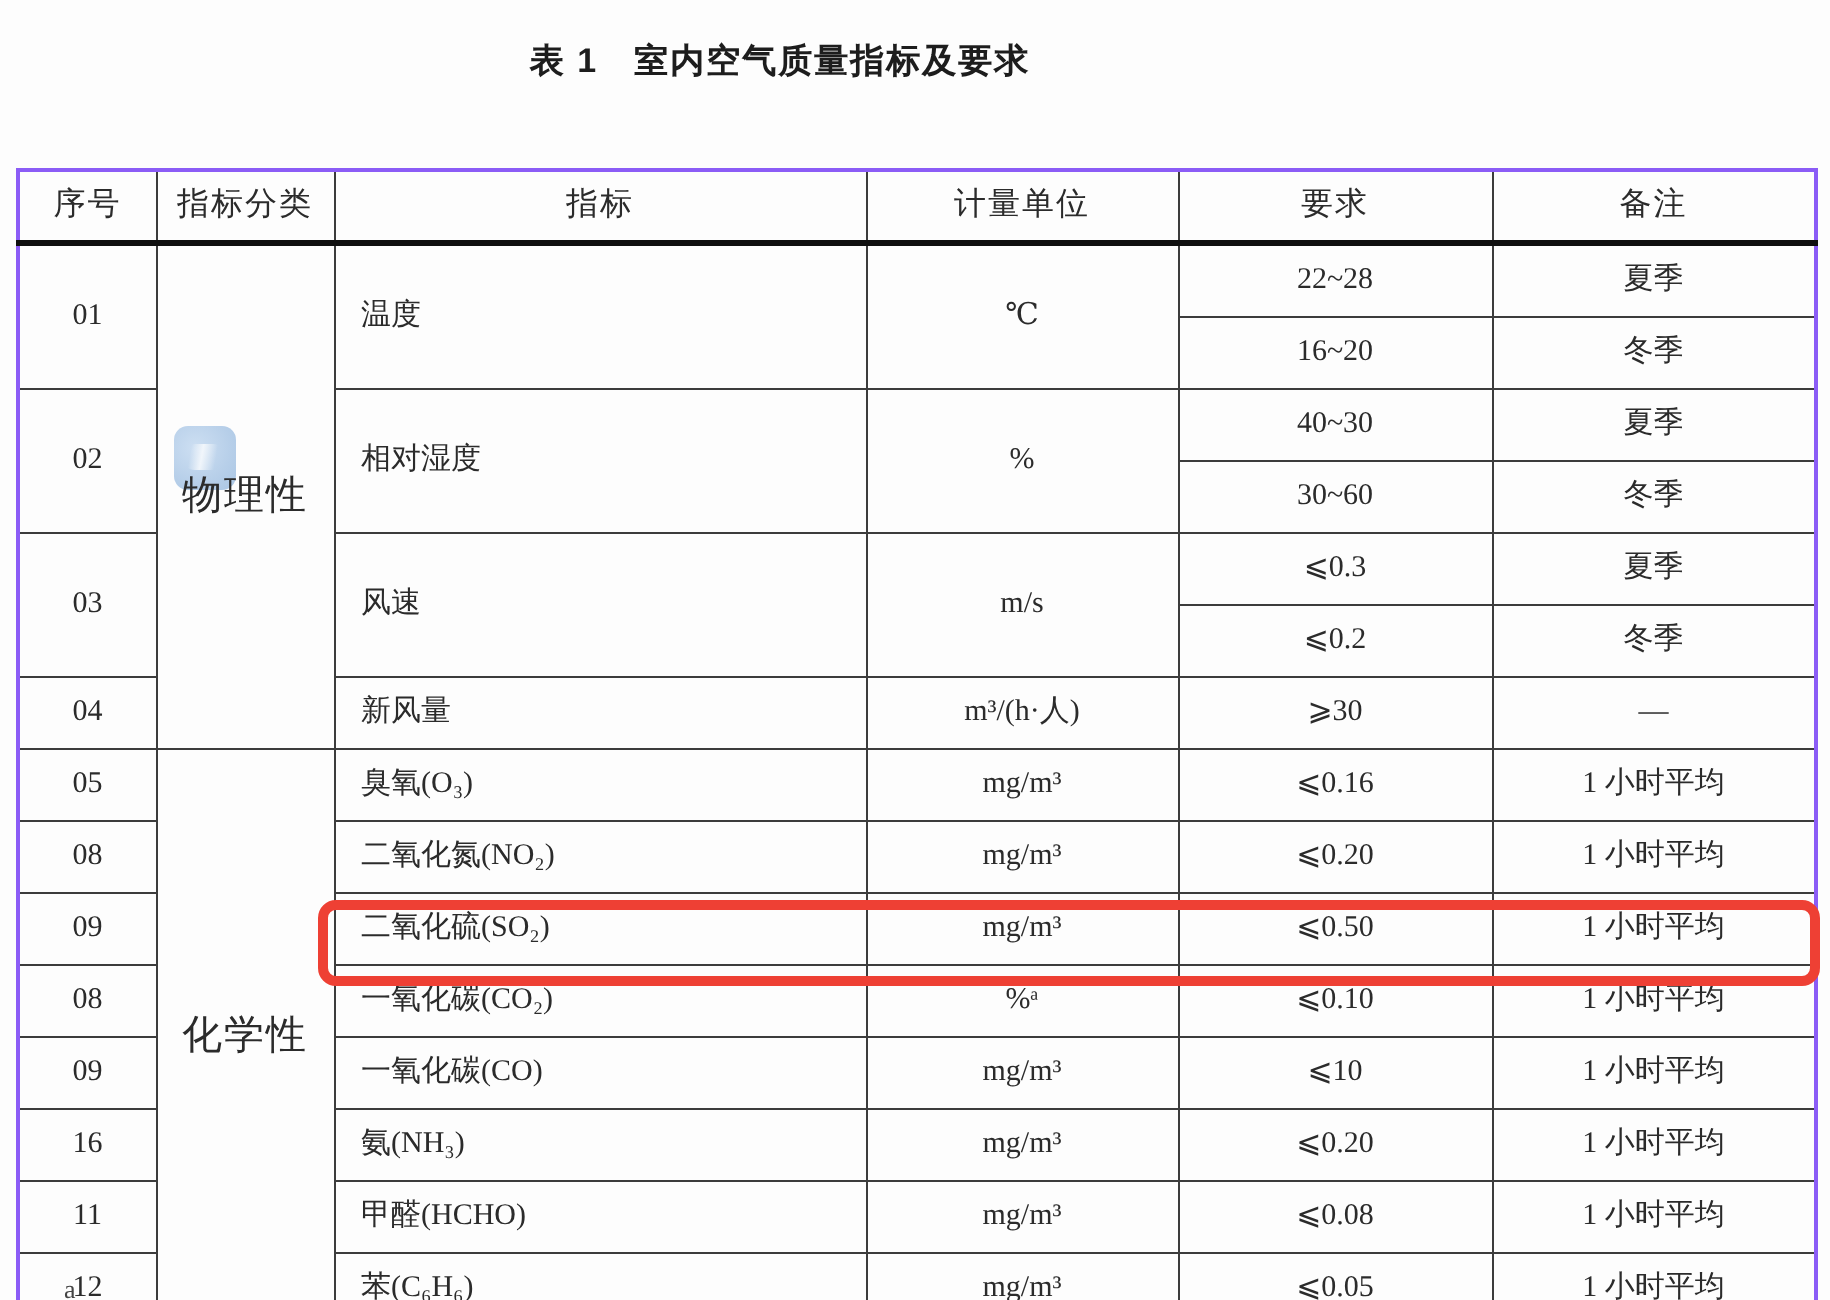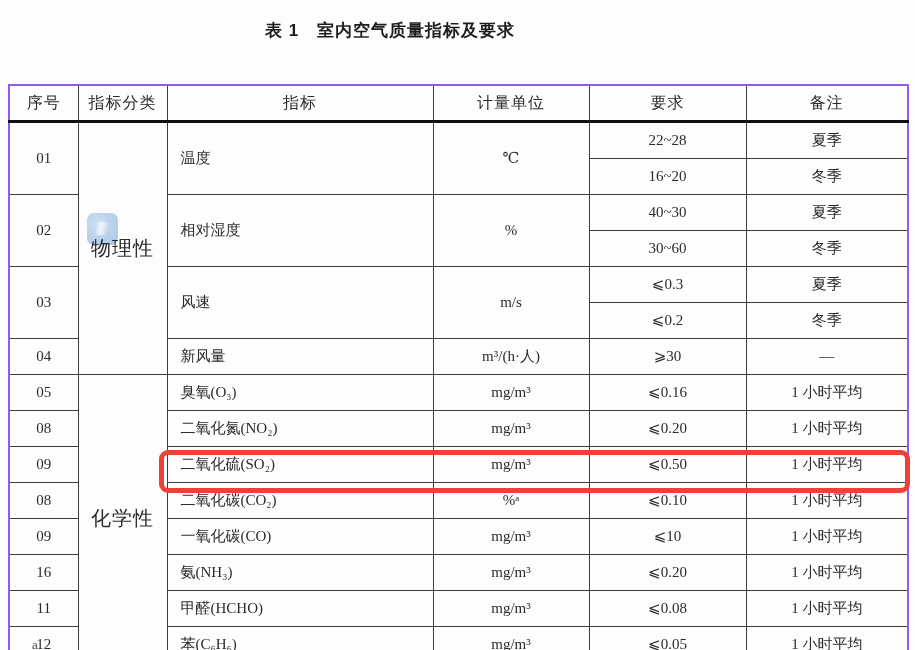--- a/index.html
+++ b/index.html
@@ -166,21 +166,21 @@
       </tr>
       <tr>
         <td class="no">09</td>
         <td class="ind">二氧化硫(SO₂)</td>
         <td>mg/m³</td>
         <td>⩽0.50</td>
         <td>1 小时平均</td>
       </tr>
       <tr>
         <td class="no">08</td>
-        <td class="ind">二氧化碳(CO₂)</td>
+        <td class="ind">一氧化碳(CO₂)</td>
         <td>%ᵃ</td>
         <td>⩽0.10</td>
         <td>1 小时平均</td>
       </tr>
       <tr>
         <td class="no">09</td>
         <td class="ind">一氧化碳(CO)</td>
         <td>mg/m³</td>
         <td>⩽10</td>
         <td>1 小时平均</td>

